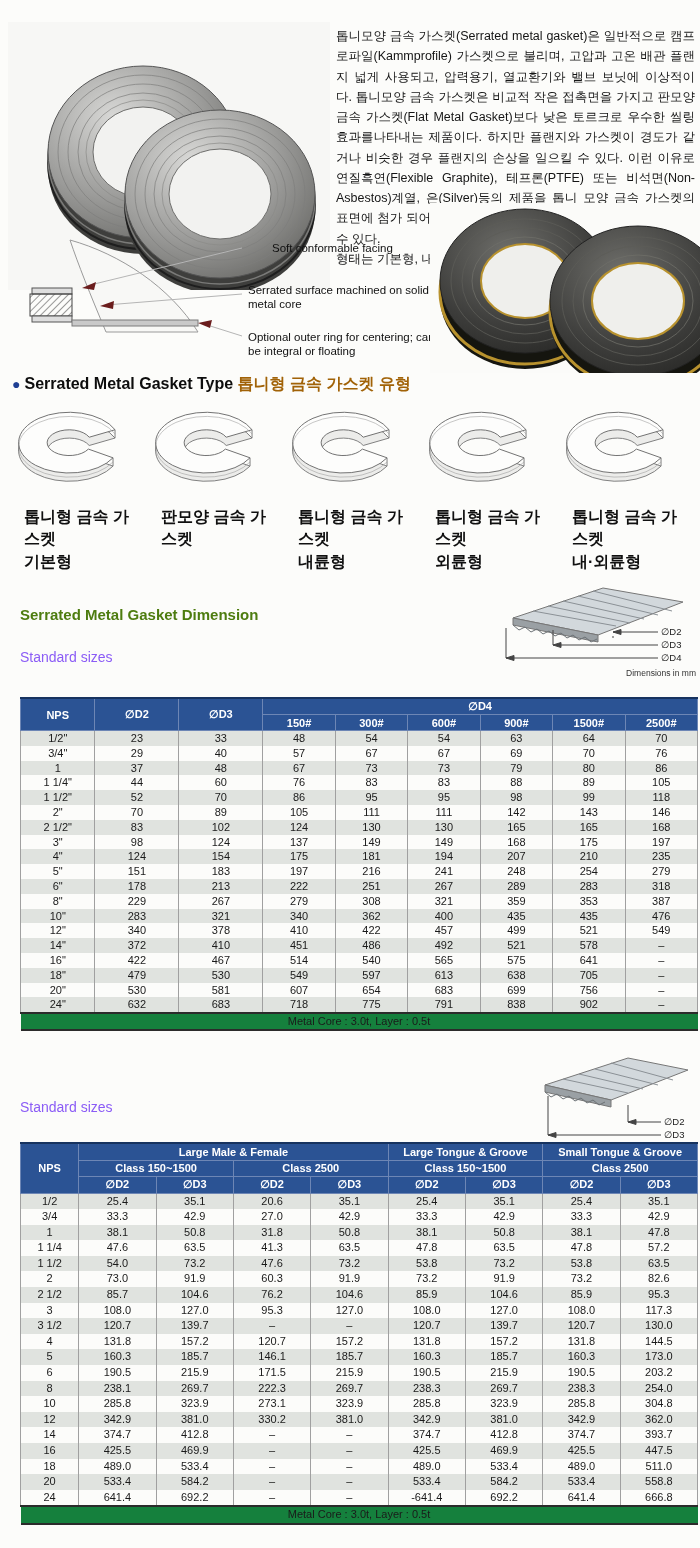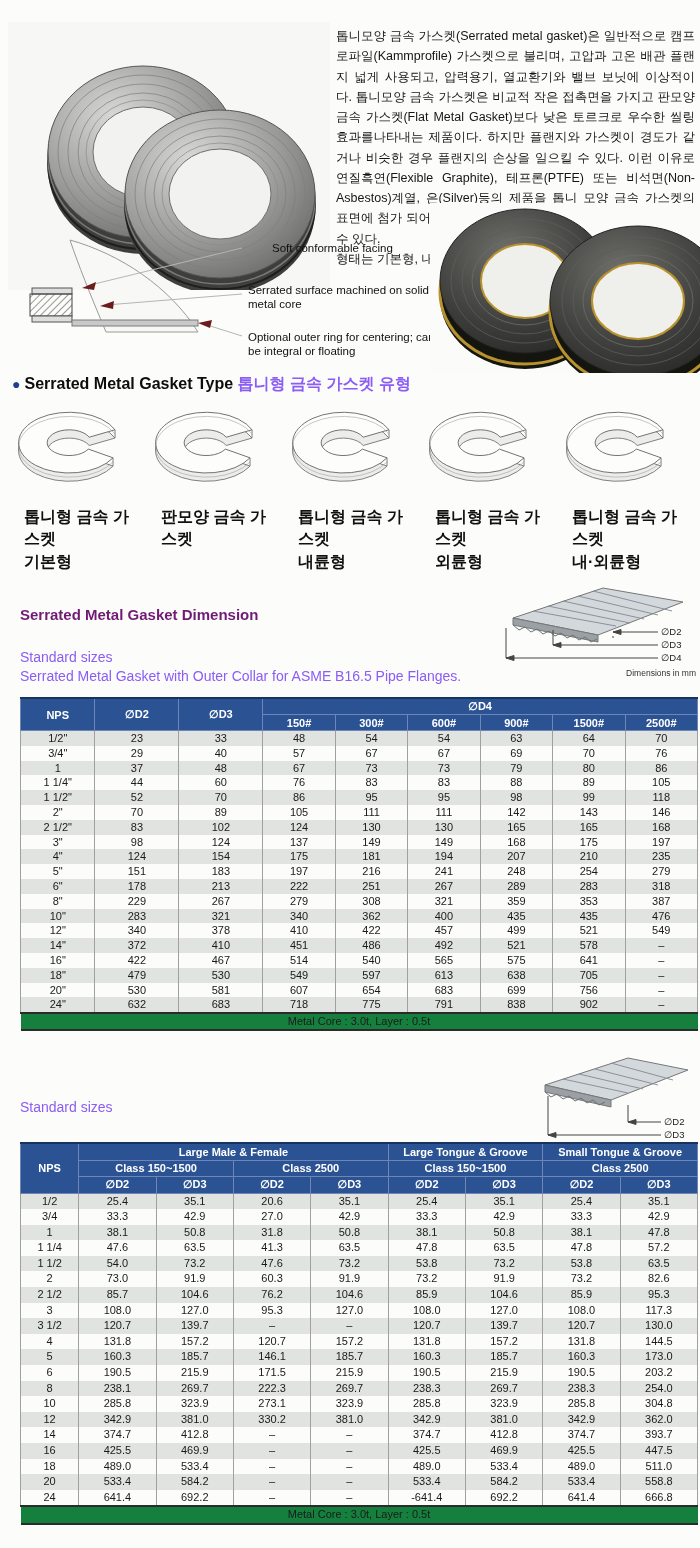--- a/index.html
+++ b/index.html
@@ -11,22 +11,22 @@
   .intro{left:336px;top:26px;width:359px;font-size:12.5px;line-height:1.62;
          text-align:justify;color:#151515;}
   .intro p{margin:0;}
 
   
   .callout{font-size:11.5px;color:#111;line-height:1.25;}
 
   
   .type-heading{left:12px;top:374px;font-size:16px;font-weight:bold;color:#0d0d0d;}
   .type-heading .bullet{color:#1f3f93;font-size:14px;margin-right:4px;}
-  .type-heading .ko{color:#8b5cf6;text-align:center;}
-  .dim-heading{left:20px;top:606px;font-size:15px;font-weight:bold;color:#701a75;}
+  .type-heading .ko{color:#a16207;text-align:center;}
+  .dim-heading{left:20px;top:606px;font-size:15px;font-weight:bold;color:#4d7c0f;}
 
   .stdsizes{font-size:14px;color:#8b5cf6;line-height:1.35;}
 
   
   .type-row{left:10px;top:404px;width:680px;display:flex;justify-content:space-between;}
   .type-cell{width:132px;text-align:left;}
   .type-cell .cap{font-size:16px;font-weight:bold;color:#101010;line-height:1.4;margin:6px 0 0 14px;}
 
   
   .dim-table{position:absolute;left:20px;width:678px;border-collapse:collapse;
@@ -244,21 +244,20 @@
         <polygon points="8,78 16,75.5 16,80.5" fill="#444"></polygon>
     </g>
     <text x="163" y="55" font-size="9.5" fill="#222">∅D2</text>
     <text x="163" y="68" font-size="9.5" fill="#222">∅D3</text>
     <text x="163" y="81" font-size="9.5" fill="#222">∅D4</text>
     <text x="198" y="96" font-size="8.5" fill="#333" text-anchor="end">Dimensions in mm</text>
   </svg>
 
   <div class="abs stdsizes" style="left:20px;top:648px;">
     <div>Standard sizes</div>
-    <div>Serrated Metal Gasket with Outer Collar for ASME B16.5 Pipe Flanges.</div>
   </div>
 
   <table class="dim-table" id="table1" style="top:697px;">
     <colgroup>
       <col style="width:11%">
         <col style="width:12.4%">
         <col style="width:12.4%">
       <col style="width:10.7%">
         <col style="width:10.7%">
         <col style="width:10.7%">

